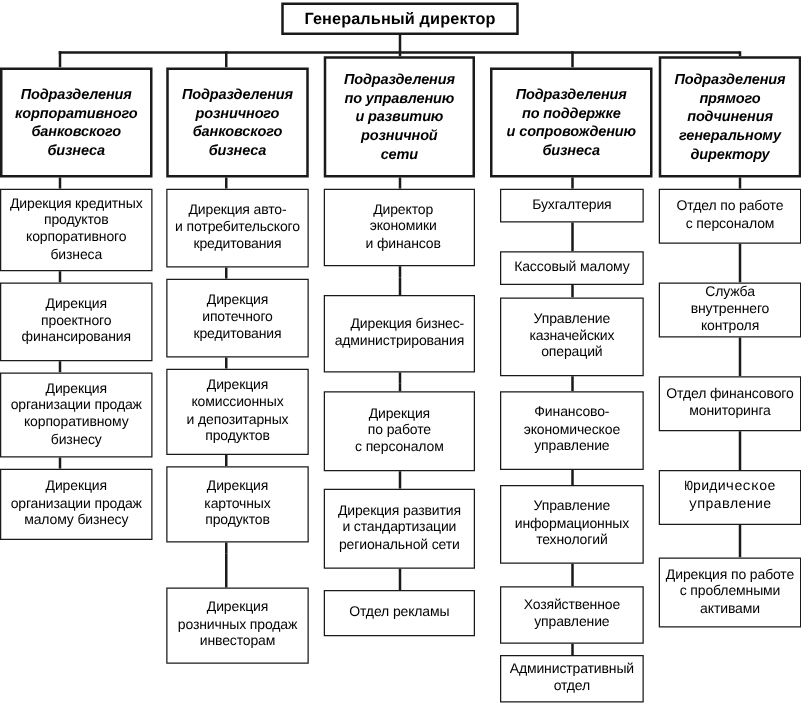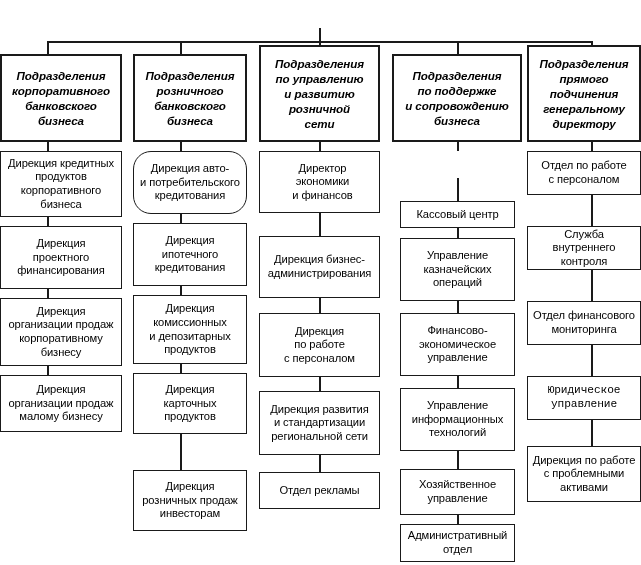--- a/index.html
+++ b/index.html
@@ -52,20 +52,21 @@
     background:#1a1a1a;
   }
   .vline{width:1.5px;}
   .hline{height:1.5px;}
 </style>
 </head>
 <body>
 
 <div id="chart">
 
+  <div class="box root" style="left:225px;top:2px;width:190px;height:26px;">Генеральный директор</div>
 
   <div class="line vline" style="left:319px;top:28px;height:14px;"></div>
   <div class="line hline" style="left:47px;top:41px;width:545px;"></div>
 
   <div class="line vline" style="left:47px;top:41px;height:13px;"></div>
   <div class="line vline" style="left:180px;top:41px;height:13px;"></div>
   <div class="line vline" style="left:319px;top:41px;height:13px;"></div>
   <div class="line vline" style="left:457px;top:41px;height:13px;"></div>
   <div class="line vline" style="left:591px;top:41px;height:13px;"></div>
 
@@ -95,21 +96,21 @@
   <div class="box" style="left:0px;top:375px;width:122px;height:57px;">Дирекция
 организации продаж
 малому бизнесу</div>
 
   <div class="box header" style="left:133px;top:54px;width:114px;height:88px;">Подразделения
 розничного
 банковского
 бизнеса</div>
   <div class="line vline" style="left:180px;top:142px;height:9px;"></div>
 
-  <div class="box" style="left:133px;top:151px;width:114px;height:63px;border-radius:18px;">Дирекция авто-
+  <div class="box" style="left:133px;top:151px;width:114px;height:63px;">Дирекция авто-
 и потребительского
 кредитования</div>
   <div class="line vline" style="left:180px;top:214px;height:9px;"></div>
 
   <div class="box" style="left:133px;top:223px;width:114px;height:63px;">Дирекция
 ипотечного
 кредитования</div>
   <div class="line vline" style="left:180px;top:286px;height:9px;"></div>
 
   <div class="box" style="left:133px;top:295px;width:114px;height:69px;">Дирекция
@@ -133,21 +134,21 @@
 и развитию
 розничной
 сети</div>
   <div class="line vline" style="left:319px;top:142px;height:9px;"></div>
 
   <div class="box" style="left:259px;top:151px;width:121px;height:62px;padding-left:10px;">Директор
 экономики
 и финансов</div>
   <div class="line vline" style="left:319px;top:213px;height:9px;"></div>
 
-  <div class="box" style="left:259px;top:236px;width:121px;height:62px;">Дирекция бизнес-
+  <div class="box" style="left:259px;top:236px;width:121px;height:62px;text-align:right;">Дирекция бизнес-
 администрирования</div>
   <div class="line vline" style="left:319px;top:222px;height:14px;"></div>
   <div class="line vline" style="left:319px;top:298px;height:9px;"></div>
 
   <div class="box" style="left:259px;top:313px;width:121px;height:64px;">Дирекция
 по работе
 с персоналом</div>
   <div class="line vline" style="left:319px;top:307px;height:6px;"></div>
   <div class="line vline" style="left:319px;top:377px;height:14px;"></div>
 
@@ -157,23 +158,24 @@
   <div class="line vline" style="left:319px;top:455px;height:17px;"></div>
 
   <div class="box" style="left:259px;top:472px;width:121px;height:37px;">Отдел рекламы</div>
 
   <div class="box header" style="left:392px;top:54px;width:130px;height:88px;">Подразделения
 по поддержке
 и сопровождению
 бизнеса</div>
   <div class="line vline" style="left:457px;top:142px;height:9px;"></div>
 
+  <div class="box" style="left:400px;top:151px;width:115px;height:27px;">Бухгалтерия</div>
   <div class="line vline" style="left:457px;top:178px;height:23px;"></div>
 
-  <div class="box" style="left:400px;top:201px;width:115px;height:27px;">Кассовый центр</div>
+  <div class="box" style="left:400px;top:201px;width:115px;height:27px;">Кассовый малому</div>
   <div class="line vline" style="left:457px;top:228px;height:10px;"></div>
 
   <div class="box" style="left:400px;top:238px;width:115px;height:63px;">Управление
 казначейских
 операций</div>
   <div class="line vline" style="left:457px;top:301px;height:12px;"></div>
 
   <div class="box" style="left:400px;top:313px;width:115px;height:63px;">Финансово-
 экономическое
 управление</div>

